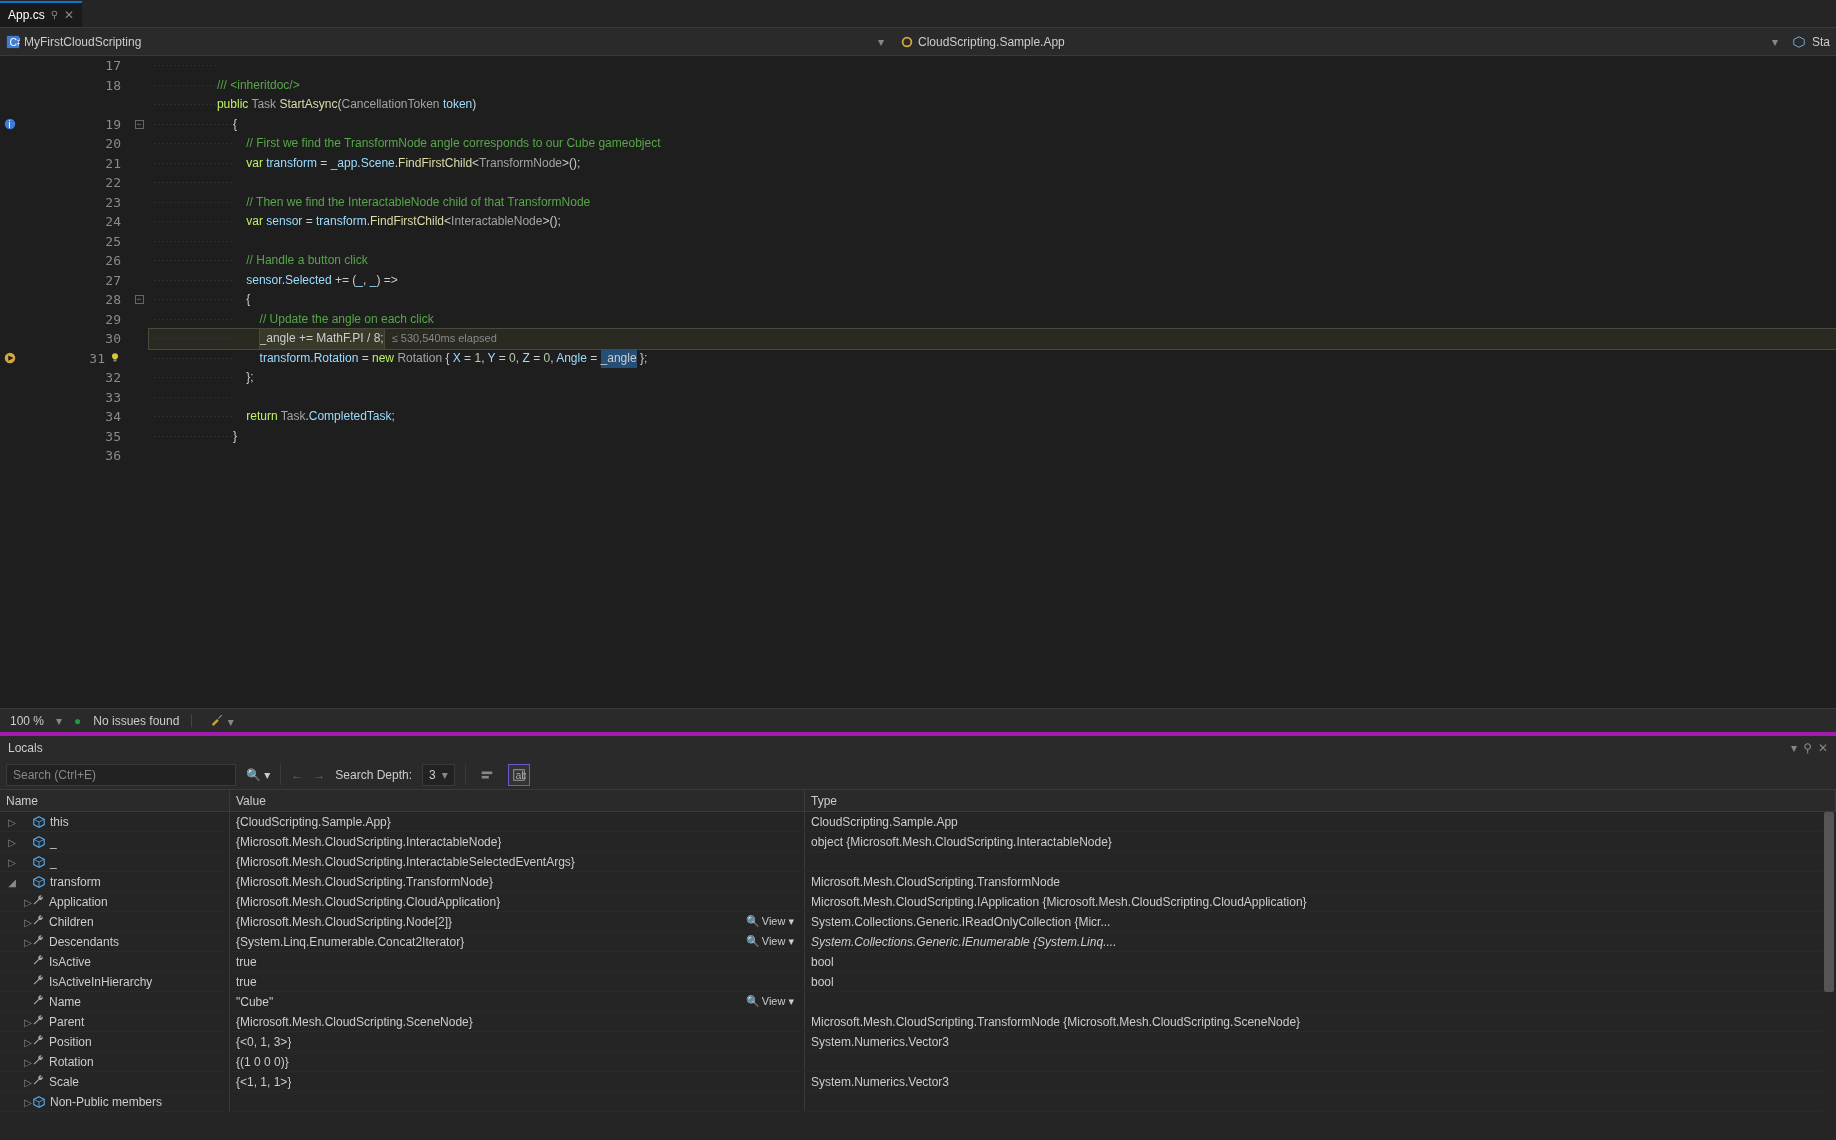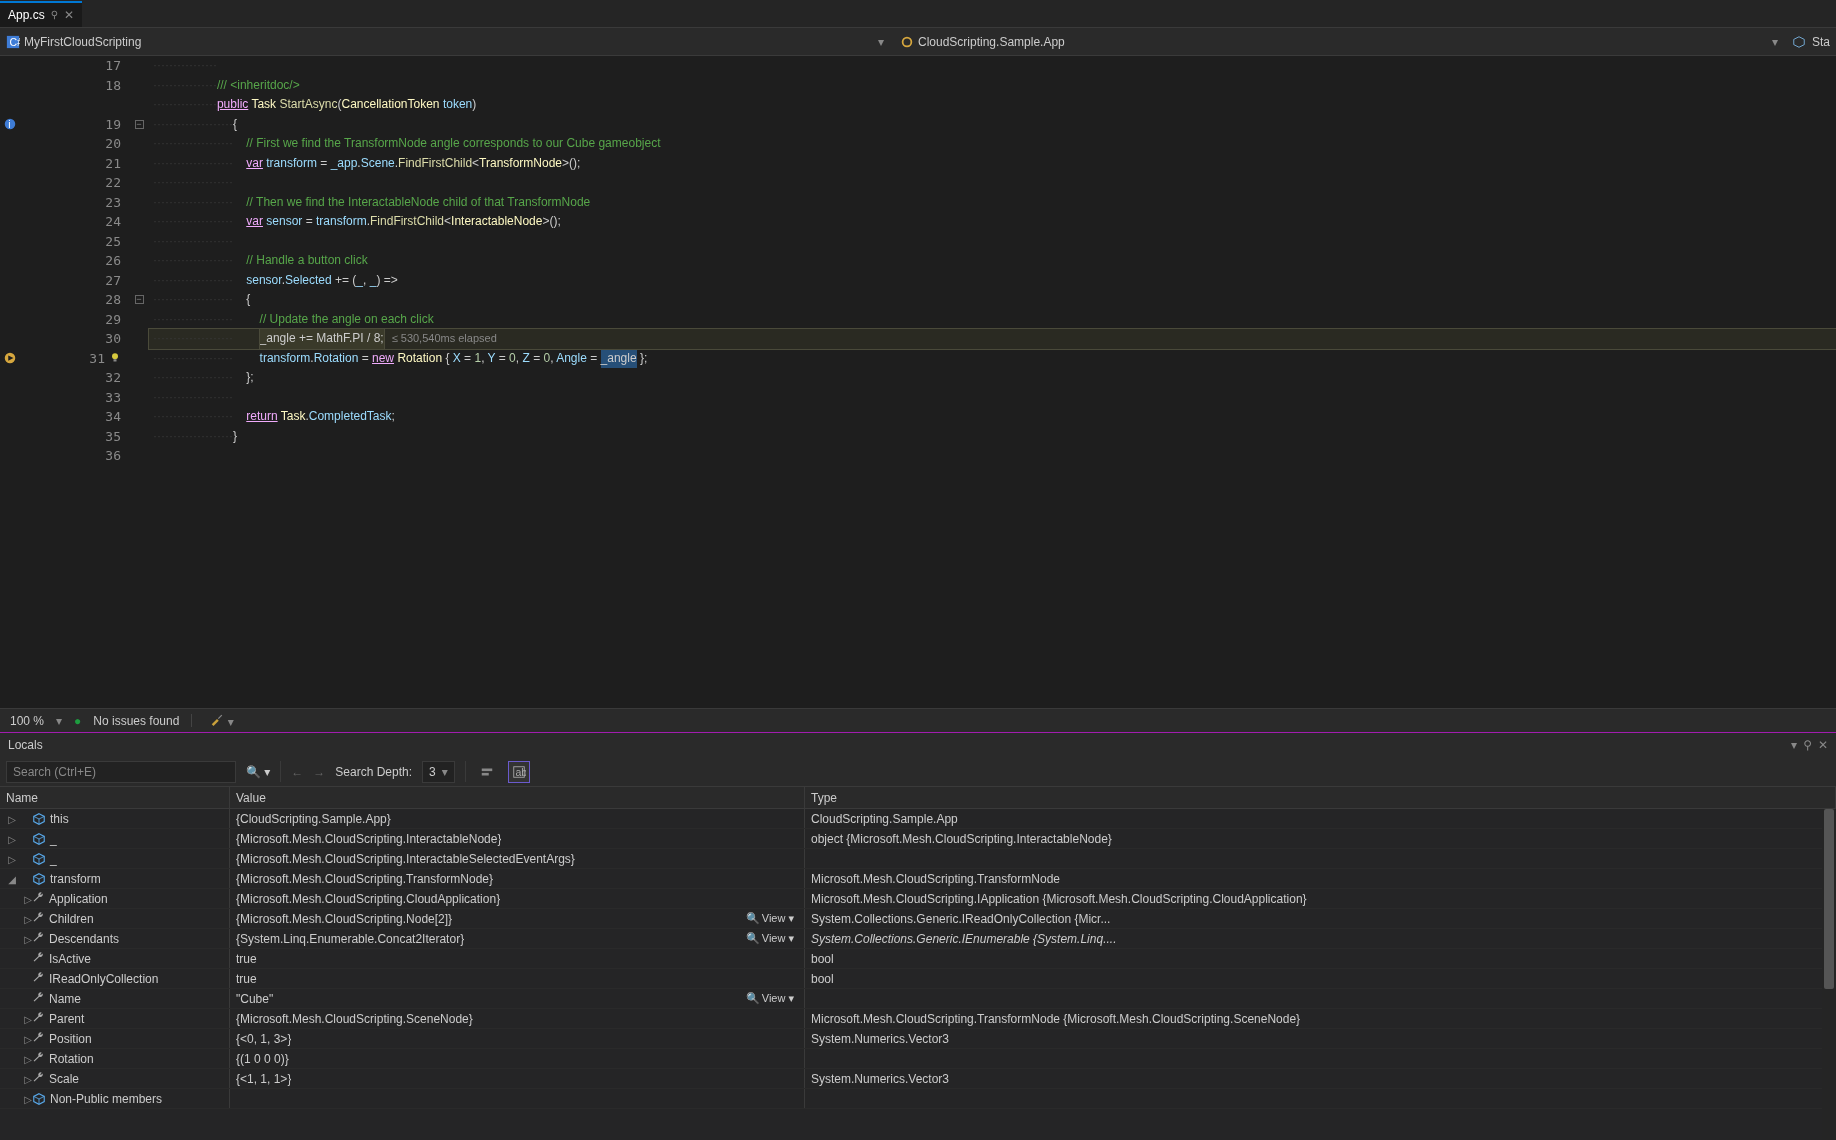--- a/index.html
+++ b/index.html
@@ -15,32 +15,32 @@
   .editor { flex:1; display:flex; background:#1e1e1e; overflow:hidden; position:relative; }
   .gutter { width:105px; background:#1e1e1e; }
   .gutter-row { height:19.5px; display:flex; align-items:center; justify-content:flex-end; padding-right:8px; color:#8a8a8a; font-family:Consolas,monospace; font-size:13px; }
   .glyph-col { width:20px; display:flex; justify-content:center; align-items:center; height:19.5px; }
   .glyph-col svg { width:14px; height:14px; }
   .fold-col { width:20px; display:flex; align-items:center; justify-content:center; height:19.5px; color:#888; }
   .code-area { flex:1; position:relative; font-family:Consolas,monospace; font-size:14px; line-height:19.5px; }
   .code-line { height:19.5px; white-space:pre; padding-left:4px; }
   .code-line.codelens { color:#8a8a8a; font-size:11px; }
   .tok-comment { color:#57A64A; }
-  .tok-kw { color:#f0abfc;text-decoration:underline; }
-  .tok-type { color:#fef9c3; }
+  .tok-kw { color:#bef264; }
+  .tok-type { color:#a3a3a3; }
   .tok-method { color:#DCDCAA; }
   .tok-num { color:#b5cea8; }
   .tok-field { color:#9CDCFE; }
   .hl-line { background:#3a3a2a; outline:1px solid #4a4a3a; display:inline-block; }
   .hl-var { background:#264f78; display:inline-block; }
   .perf { color:#888; font-size:11px; padding-left:8px; }
   .status-bar { background:#2a2a2a; height:24px; display:flex; align-items:center; padding:0 10px; gap:12px; border-top:1px solid #3a3a3a; font-size:12px; }
   .status-bar .ok { color:#1d9c3f; }
   .vert-border { width:1px; background:#444; height:60%; }
-  .locals-panel { background:#252526; display:flex; flex-direction:column; border-top:1px solid #a21caf; }
+  .locals-panel { background:#252526; display:flex; flex-direction:column; border-top:4px solid #a21caf; }
   .locals-title { background:#2a2a2a; height:24px; display:flex; align-items:center; padding:0 8px; color:#ccc; justify-content:space-between; }
   .locals-title .right { display:flex; gap:6px; color:#888; }
   .locals-toolbar { background:#2a2a2a; height:30px; display:flex; align-items:center; padding:0 6px; gap:10px; border-bottom:1px solid #3a3a3a; }
   .search-box { background:#222; border:1px solid #3a3a3a; height:22px; width:230px; padding:0 6px; color:#aaa; display:flex; align-items:center; }
   .depth-sel { background:#222; border:1px solid #3a3a3a; height:22px; padding:0 6px; display:flex; align-items:center; gap:6px; }
   .vdivider { width:1px; height:70%; background:#3a3a3a; }
   .tool-icon { width:22px; height:22px; border:1px solid transparent; display:flex; align-items:center; justify-content:center; }
   .tool-icon.active { border:1px solid #6a5acd; background:#333; }
   .locals-grid { flex:1; overflow:auto; }
   .locals-head { display:flex; height:22px; background:#2a2a2a; border-bottom:1px solid #3a3a3a; }
@@ -407,21 +407,21 @@
         <div class="col col-type">
           <span style="overflow:hidden;text-overflow:ellipsis;white-space:nowrap;">bool</span>
         </div>
       </div>
       <div class="locals-row">
         <div class="col col-name">
           <span class="arrow-col" style="padding-left:16px"><span class="expand"></span></span>
           <span class="wrench"><svg width="13" height="13" viewBox="0 0 16 16">
               <path d="M13 3a3 3 0 0 1-4 4L3 13l-1-1 6-6a3 3 0 0 1 4-4l-2 2 1 1 2-2z" fill="#aaa"></path>
             </svg></span>
-          <span>IReadOnlyCollection</span>
+          <span>IsActiveInHierarchy</span>
         </div>
         <div class="col col-value">
           <span style="overflow:hidden;text-overflow:ellipsis;white-space:nowrap;">true</span>
         </div>
         <div class="col col-type">
           <span style="overflow:hidden;text-overflow:ellipsis;white-space:nowrap;">bool</span>
         </div>
       </div>
       <div class="locals-row">
         <div class="col col-name">

